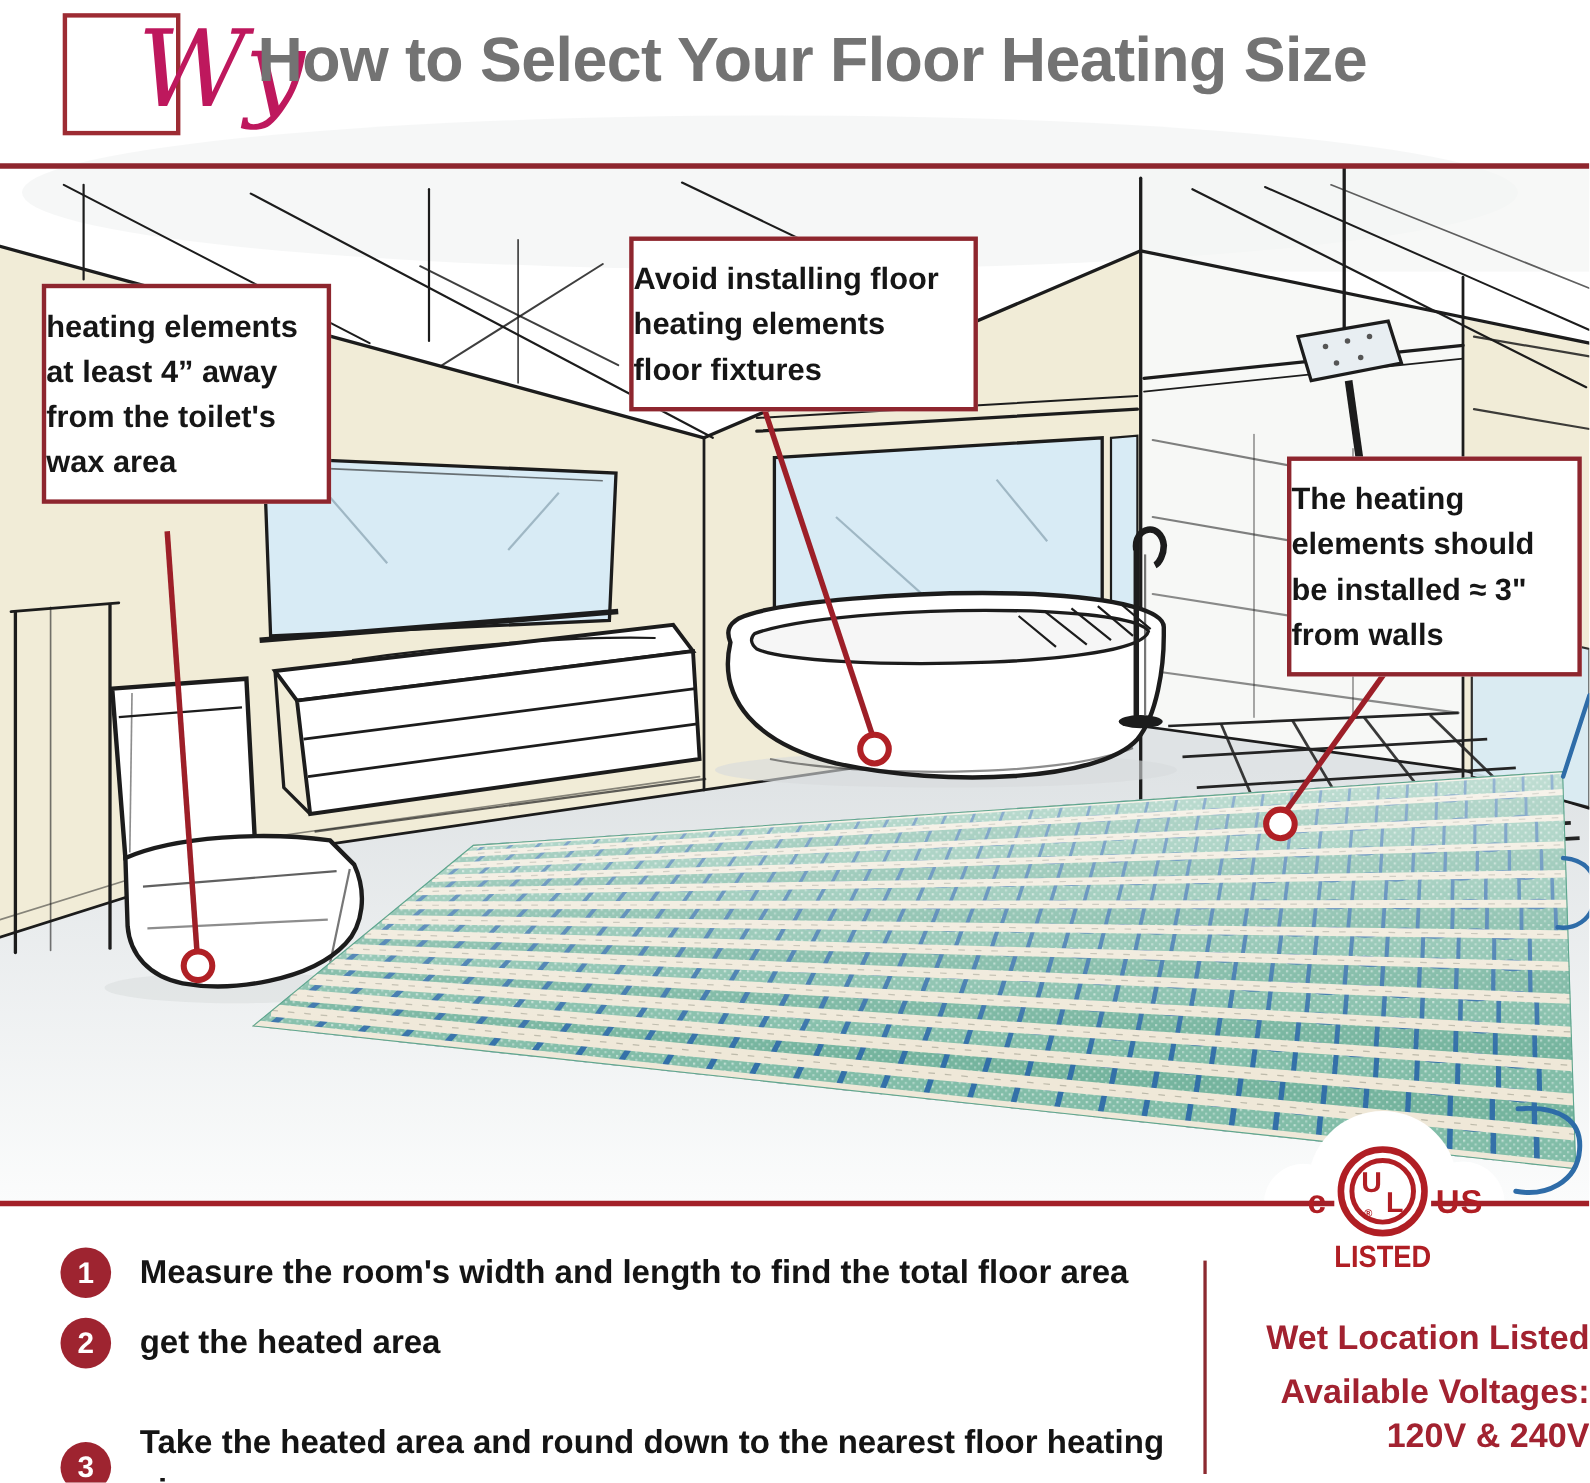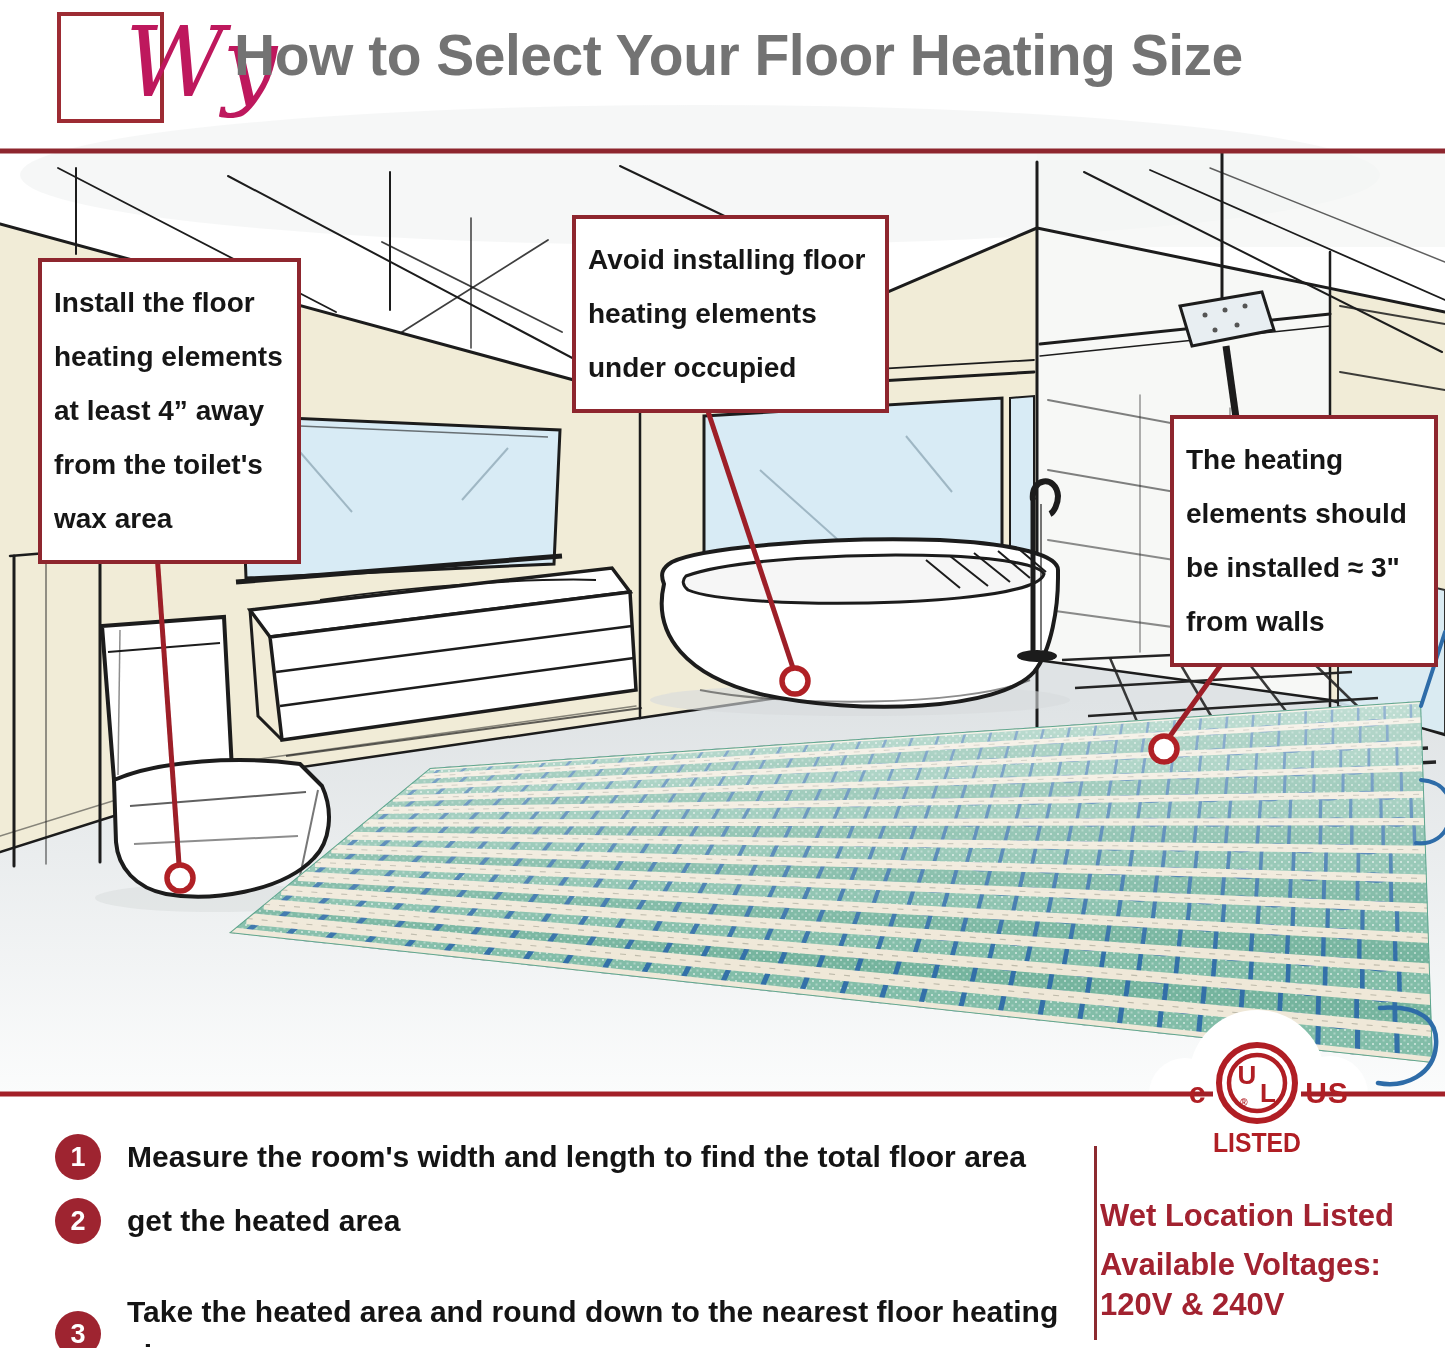--- a/index.html
+++ b/index.html
@@ -5,33 +5,33 @@
   html,body{margin:0;padding:0;background:#fff;}
   .page{position:relative;width:1445px;height:1348px;background:#ffffff;overflow:hidden;
         font-family:"Liberation Sans",sans-serif;}
   svg{position:absolute;left:0;top:0;}
   .logo-box{position:absolute;left:57px;top:12px;width:99px;height:103px;border:4px solid #9D2B33;}
   .logo-script{position:absolute;left:64px;top:-6px;font-family:"DejaVu Serif",serif;font-style:italic;
         font-size:97px;line-height:1.1;color:#be185d;}
   .title{position:absolute;left:234px;top:22px;font-size:57px;font-weight:bold;color:#737373;
         letter-spacing:-0.5px;white-space:nowrap;}
   .callout{position:absolute;background:#fff;border:4px solid #8E262E;color:#161616;
-        font-weight:600;font-size:28px;line-height:54px;padding:14px 12px;box-sizing:border-box;}
+        font-weight:600;font-size:28px;line-height:41px;padding:14px 0;box-sizing:border-box;}
   #co-toilet{left:38px;top:258px;width:263px;}
   #co-fixtures{left:572px;top:215px;width:317px;}
   #co-walls{left:1170px;top:415px;width:268px;}
   .step{position:absolute;display:flex;align-items:center;gap:26px;left:55px;width:1010px;}
   .badge{width:46px;height:46px;border-radius:50%;background:#9E2430;color:#fff;font-weight:bold;
         font-size:27px;display:flex;align-items:center;justify-content:center;flex:0 0 46px;}
   .step-text{font-size:30px;line-height:44px;font-weight:600;color:#141414;}
   #step-1{top:1134px}
   #step-2{top:1198px}
   #step-3{top:1290px}
   .divider{position:absolute;left:1094px;top:1146px;width:3px;height:194px;background:#8C2A30;}
-  .wet{position:absolute;left:1100px;width:345px;text-align:left;color:#A22230;font-weight:bold;
+  .wet{position:absolute;left:1100px;width:345px;text-align:right;color:#A22230;font-weight:bold;
         font-size:31px;white-space:nowrap;}
   #wet-location{top:1198px}
   #voltages-label{top:1247px}
   #voltages-value{top:1287px}
 </style>
 </head>
 <body>
 
 <div class="page">
 
@@ -283,30 +283,29 @@
       <text x="1257" y="1152" font-size="28" text-anchor="middle" textLength="88" lengthAdjust="spacingAndGlyphs">LISTED</text>
     </g>
   </svg>
 
   <div class="logo-box">
     <span class="logo-script">Wy</span>
   </div>
   <div class="title">How to Select Your Floor Heating Size</div>
 
   <div class="callout" id="co-toilet">
-    <div>Install the floor</div>
     <div>heating elements</div>
     <div>at least 4” away</div>
     <div>from the toilet's</div>
     <div>wax area</div>
   </div>
   <div class="callout" id="co-fixtures">
     <div>Avoid installing floor</div>
     <div>heating elements</div>
-    <div>under occupied</div>
+    <div>floor fixtures</div>
   </div>
   <div class="callout" id="co-walls">
     <div>The heating</div>
     <div>elements should</div>
     <div>be installed ≈ 3"</div>
     <div>from walls</div>
   </div>
 
   <div class="step" id="step-1">
     <div class="badge">1</div>

